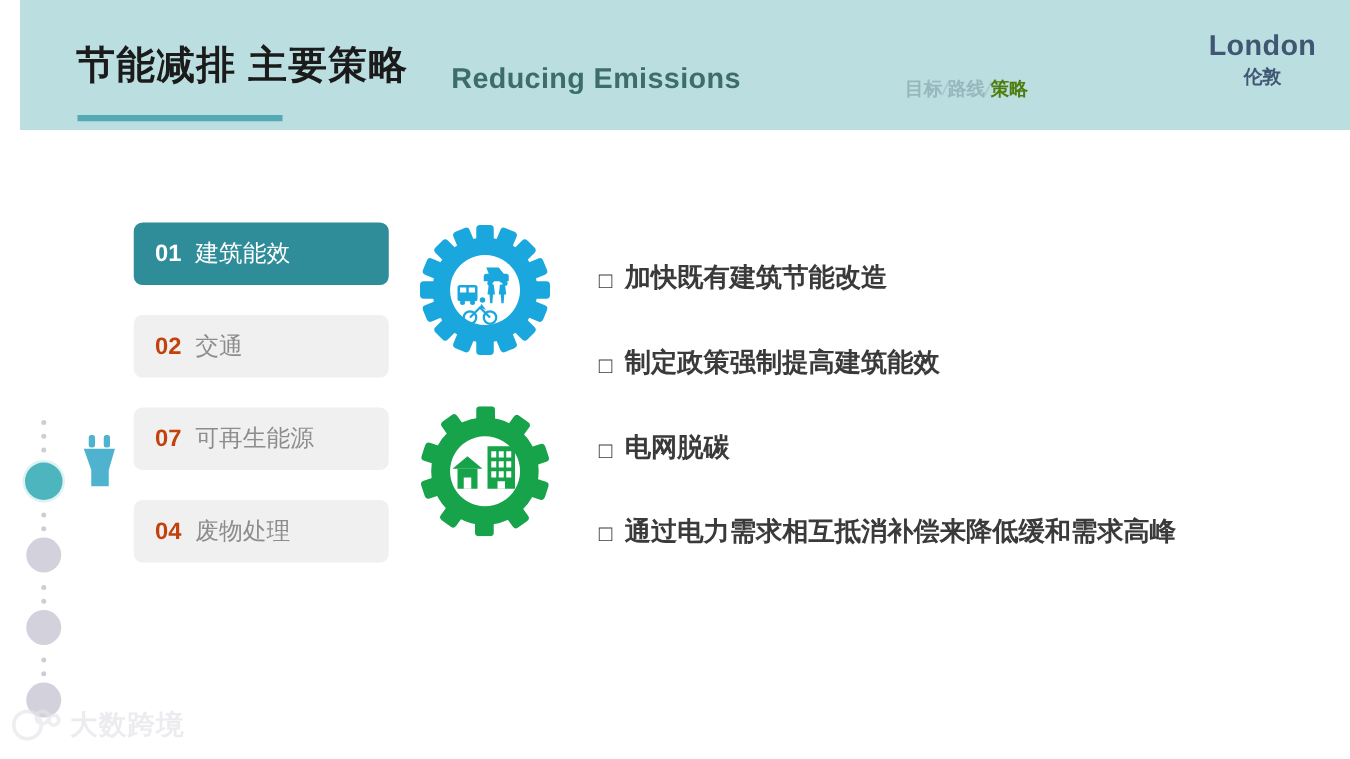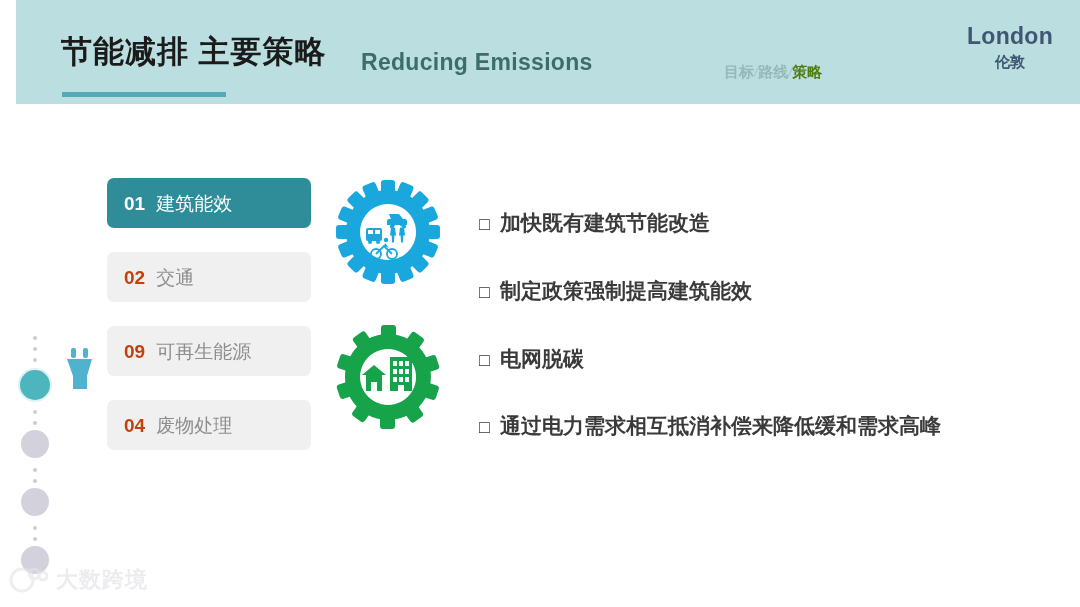--- a/index.html
+++ b/index.html
@@ -288,21 +288,21 @@
     <span class="menu-num">01</span>
     <span class="menu-label">建筑能效</span>
   </div>
 
   <div class="menu-card" style="top:252px">
     <span class="menu-num">02</span>
     <span class="menu-label">交通</span>
   </div>
 
   <div class="menu-card" style="top:326px">
-    <span class="menu-num">09</span>
+    <span class="menu-num">07</span>
     <span class="menu-label">可再生能源</span>
   </div>
 
   <div class="menu-card" style="top:400px">
     <span class="menu-num">04</span>
     <span class="menu-label">废物处理</span>
   </div>
 
   <svg class="gear-wrap" id="gear-transport" viewBox="0 0 104 104">
     <g fill="#1aa7dd">

